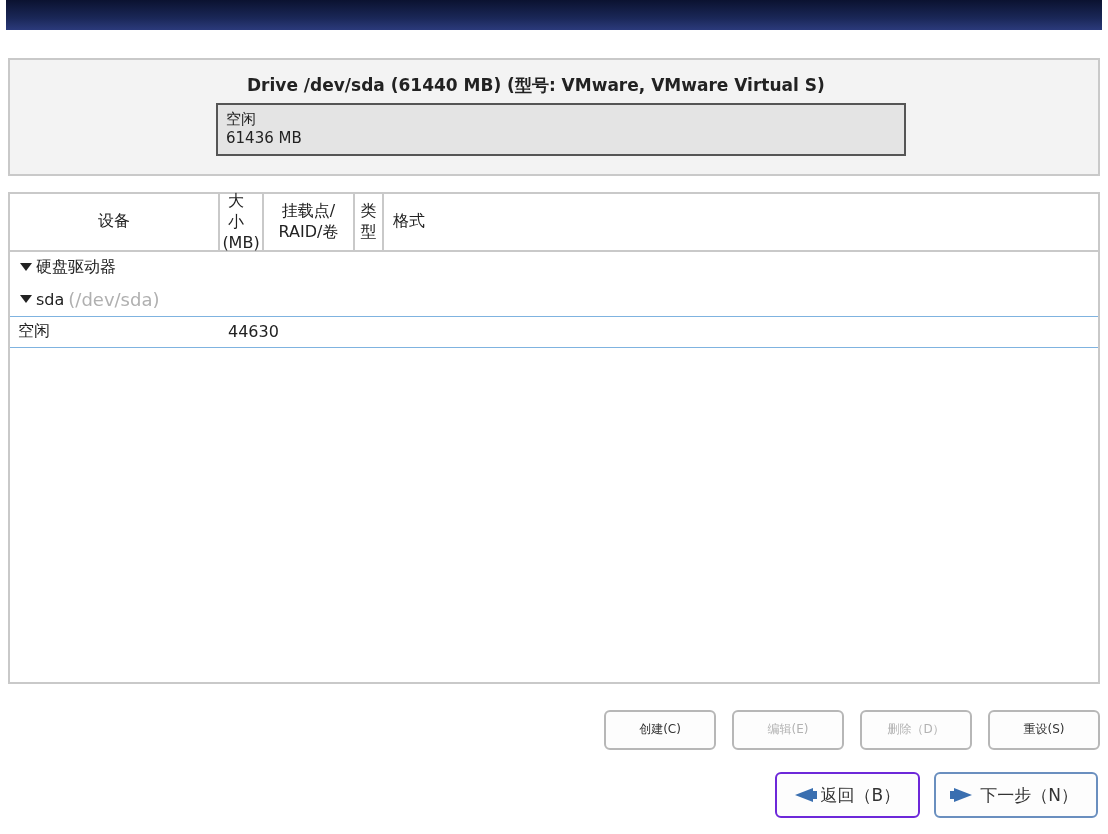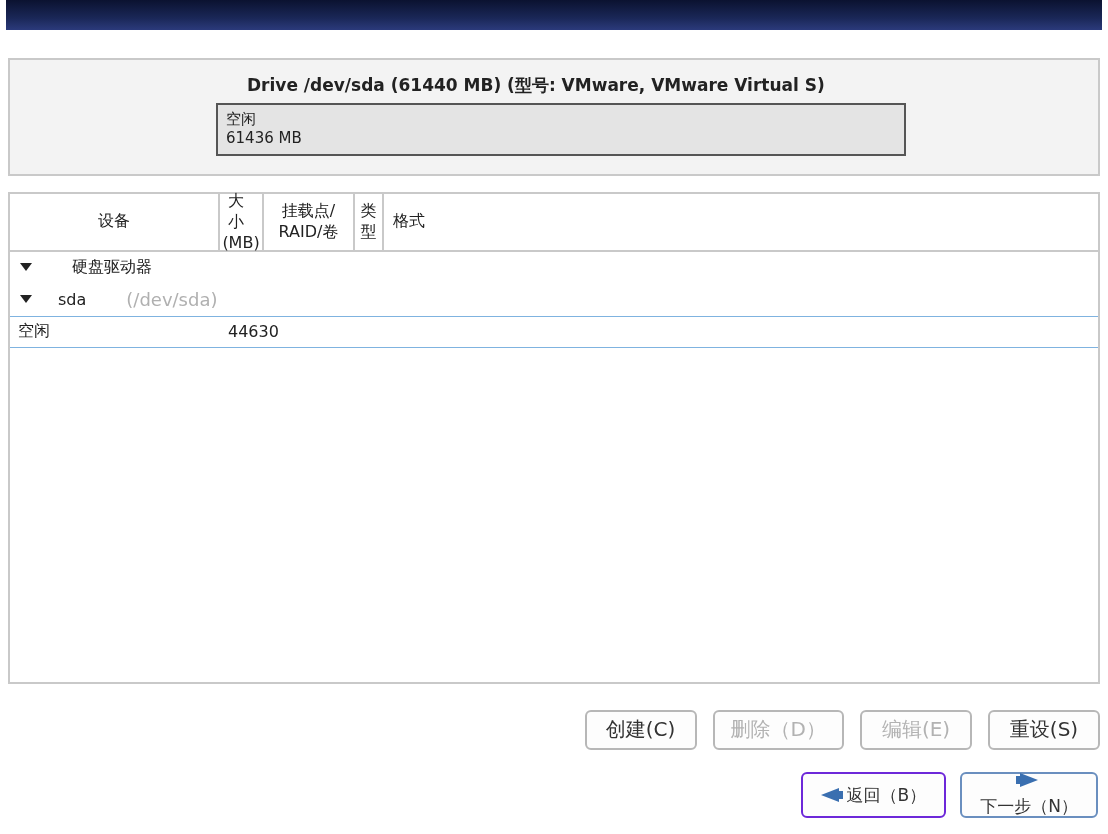--- a/index.html
+++ b/index.html
@@ -81,21 +81,21 @@
     height: 430px;
     overflow: auto;
     font-size: 16px;
   }
   .tree-row {
     display: flex;
     align-items: center;
     height: 32px;
   }
   .tree-row .cell { padding: 0 8px; }
-  .cell-device { width: 210px; display:flex; align-items:center;gap:36px; }
+  .cell-device { width: 210px; display:flex; align-items:center; }
   .cell-size   { width: 64px; text-align:left; }
   .cell-mount  { width: 80px; }
   .cell-type   { width: 50px; }
   .cell-format { width: 50px; }
 
   .tree-row.selected {
     background: #ffffff;
     border-top: 1px solid #7fb3e0;
     border-bottom: 1px solid #7fb3e0;
   }
@@ -128,21 +128,21 @@
     justify-content: flex-end;
     gap: 16px;
     padding: 10px 8px 0 8px;
   }
   .btn {
     min-width: 112px;
     height: 40px;
     border: 2px solid #b7b7b7;
     border-radius: 6px;
     background: #fdfdfd;
-    font-size: 20px;
+    font-size: 12px;
     color: #333;
     display: inline-flex;
     align-items: center;
     justify-content: center;
     cursor: pointer;
     user-select: none;
     padding: 0 16px;
   }
   .btn.disabled {
     color: #b2b2b2;
@@ -166,21 +166,20 @@
     color: #333;
     display: inline-flex;
     align-items: center;
     justify-content: center;
     cursor: pointer;
     padding: 0 18px;
     gap: 8px;
   }
   .nav-btn.primary {
     border-color: #6a8fbf;
-    flex-direction: column;
   }
   .arrow {
     width: 0; height: 0;
     display: inline-block;
   }
   .arrow.left {
     border-top: 7px solid transparent;
     border-bottom: 7px solid transparent;
     border-right: 18px solid #3a6fb0;
     position: relative;
@@ -271,24 +270,24 @@
       <div class="cell cell-format"></div>
     </div>
   </div>
 </div>
 
 <div class="action-row">
   <div class="btn">
     <span>创建(C)</span>
   </div>
   <div class="btn disabled">
+    <span>编辑(E)</span>
+  </div>
+  <div class="btn disabled">
     <span>删除（D）</span>
-  </div>
-  <div class="btn disabled">
-    <span>编辑(E)</span>
   </div>
   <div class="btn">
     <span>重设(S)</span>
   </div>
 </div>
 
 <div class="nav-row">
   <div class="nav-btn">
     <span class="arrow left"></span>
     <span>返回（B）</span>

